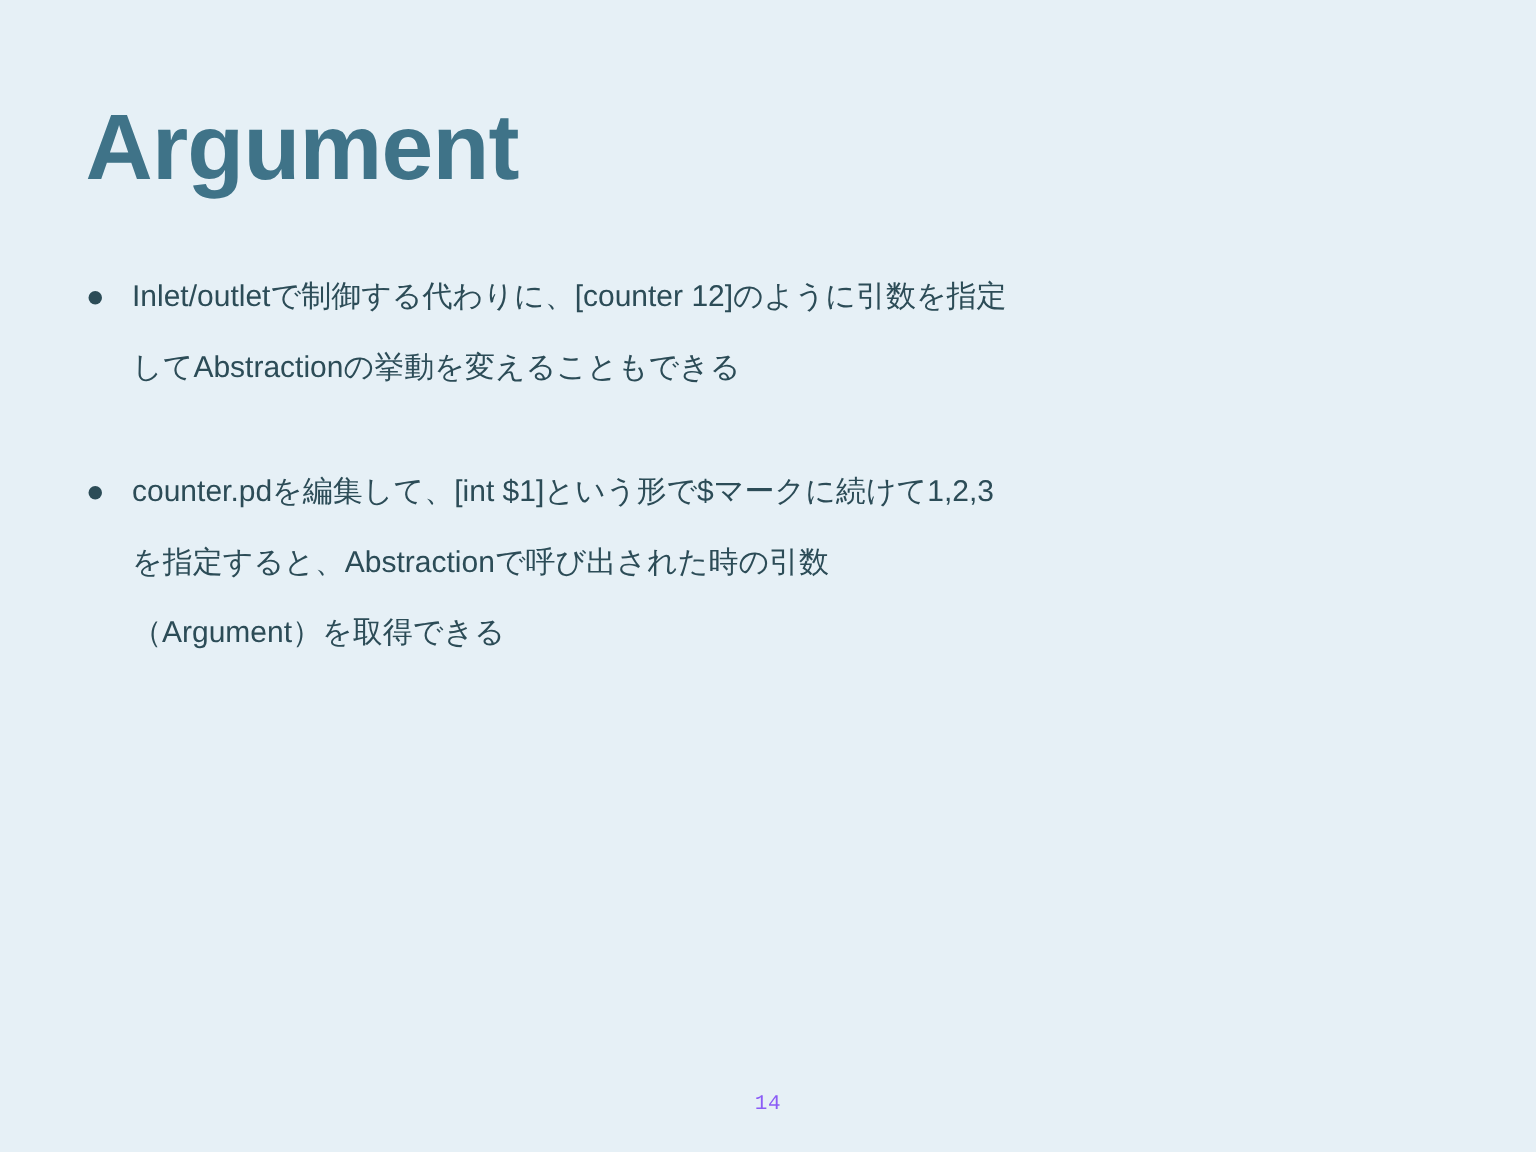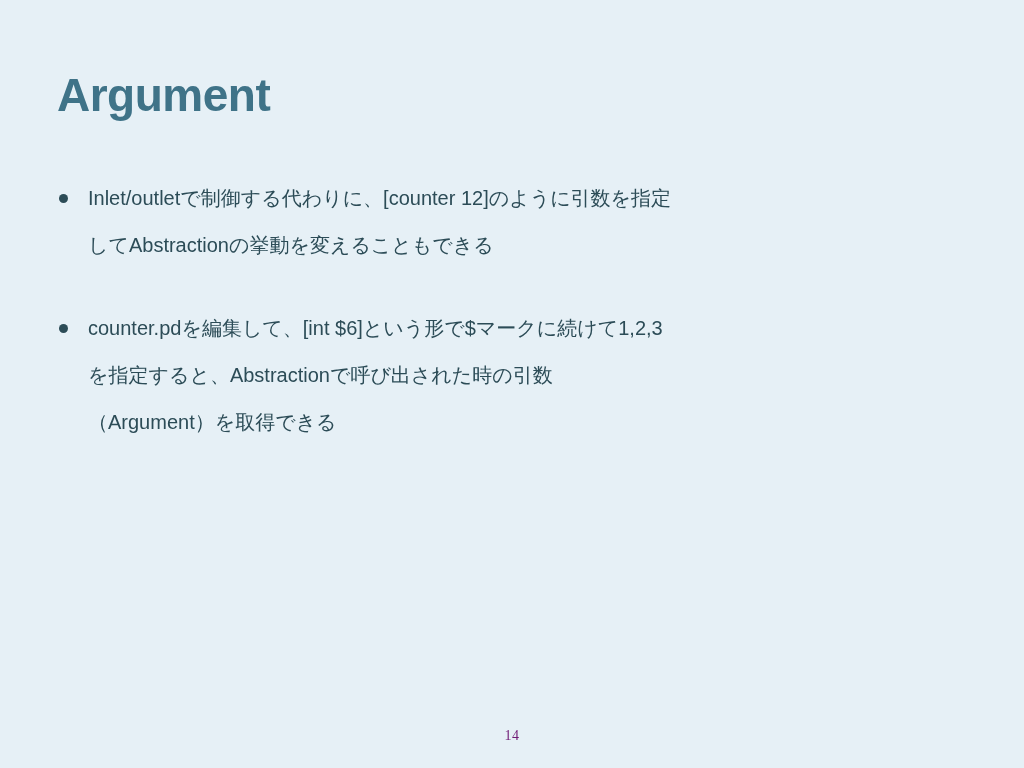--- a/index.html
+++ b/index.html
@@ -18,22 +18,22 @@
     position: relative;
     width: 1024px;
     height: 768px;
     background: #e6f0f6;
     box-sizing: border-box;
   }
 
   .slide-title {
     position: absolute;
     left: 57px;
-    top: 41px;
-    font-size: 46px;
+    top: 26px;
+    font-size: 62px;
     font-weight: bold;
     letter-spacing: -0.5px;
     color: #3f7388;
     line-height: 1.0;
     white-space: nowrap;
   }
 
   .bullet-list {
     position: absolute;
     left: 50px;
@@ -69,44 +69,44 @@
     display: block;
     white-space: pre-line;
   }
 
   .page-number {
     position: absolute;
     left: 0;
     right: 0;
     top: 728px;
     text-align: center;
-    font-family: Liberation Serif, serif;
+    font-family: Liberation Mono, monospace;
     font-size: 14px;
-    color: #701a75;
+    color: #8b5cf6;
     letter-spacing: 0.5px;
   }
 </style>
 </head>
 <body>
 
 <div class="slide">
 
   <h1 class="slide-title">Argument</h1>
 
   <div class="bullet-list">
 
     <div class="bullet-item">
       <span class="bullet-marker"></span>
       <span class="bullet-text">Inlet/outletで制御する代わりに、[counter 12]のように引数を指定
 してAbstractionの挙動を変えることもできる</span>
     </div>
 
     <div class="bullet-item">
       <span class="bullet-marker"></span>
-      <span class="bullet-text">counter.pdを編集して、[int $6]という形で$マークに続けて1,2,3
+      <span class="bullet-text">counter.pdを編集して、[int $1]という形で$マークに続けて1,2,3
 を指定すると、Abstractionで呼び出された時の引数
 （Argument）を取得できる</span>
     </div>
 
   </div>
 
   <div class="page-number">14</div>
 
 </div>
 

